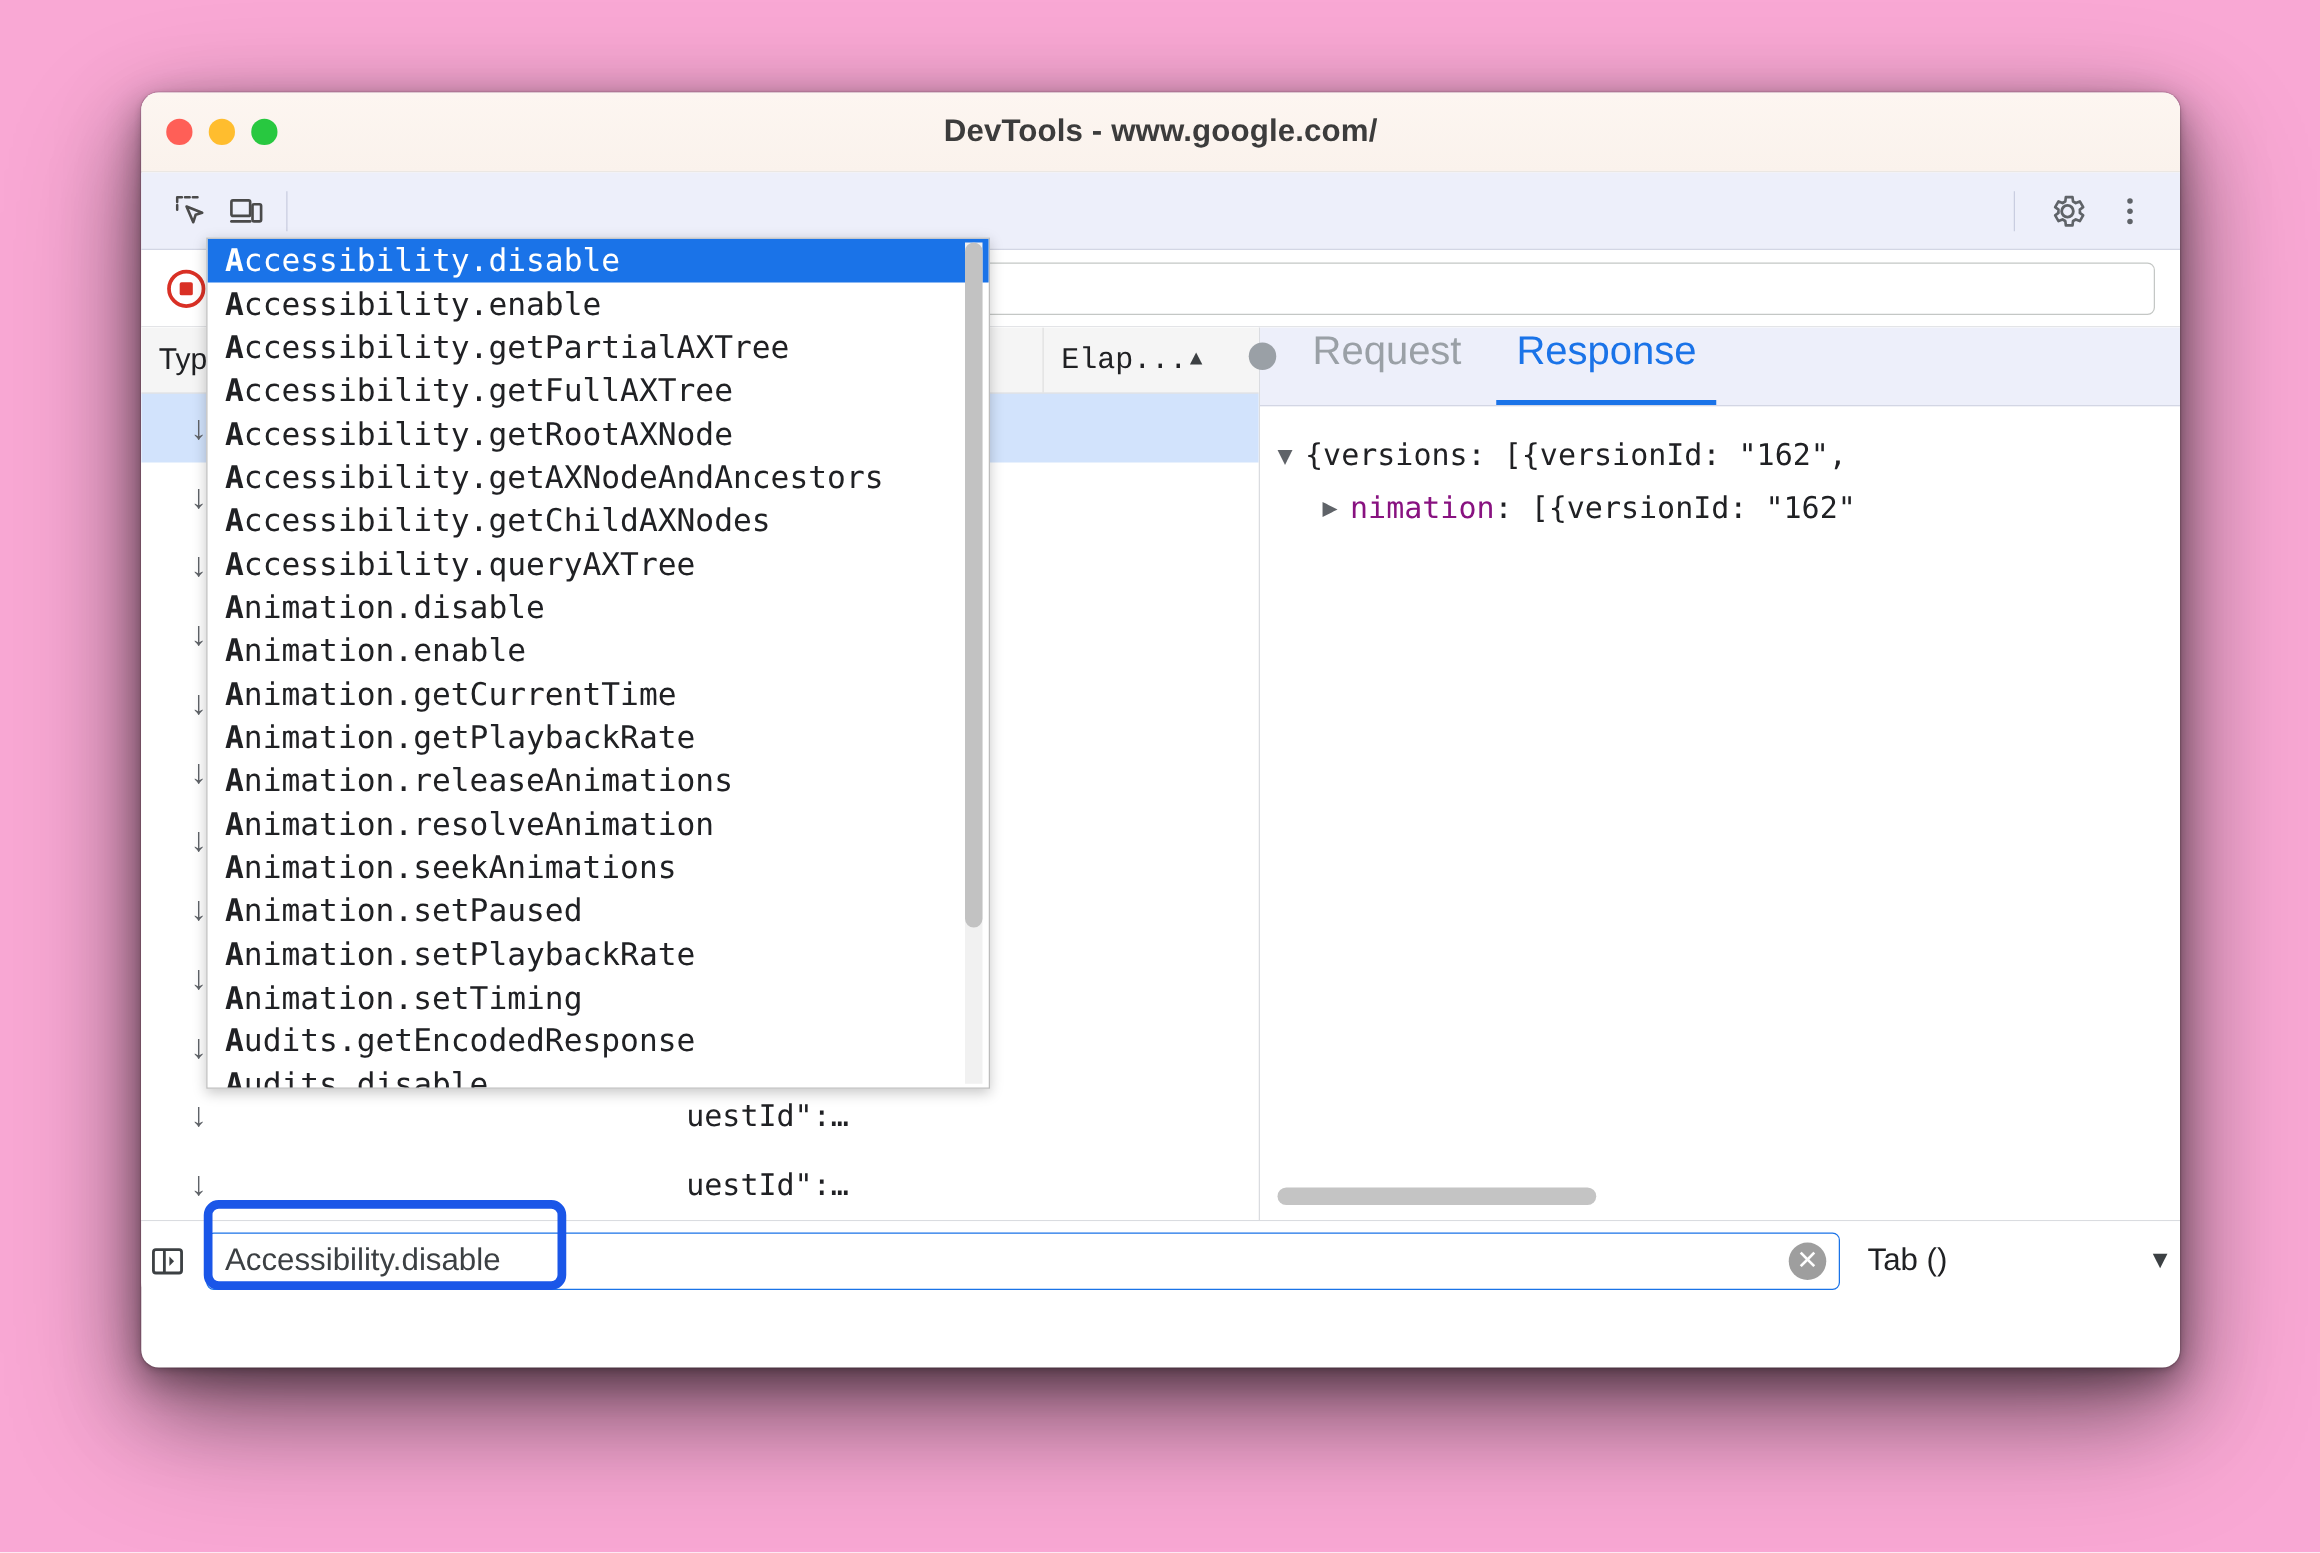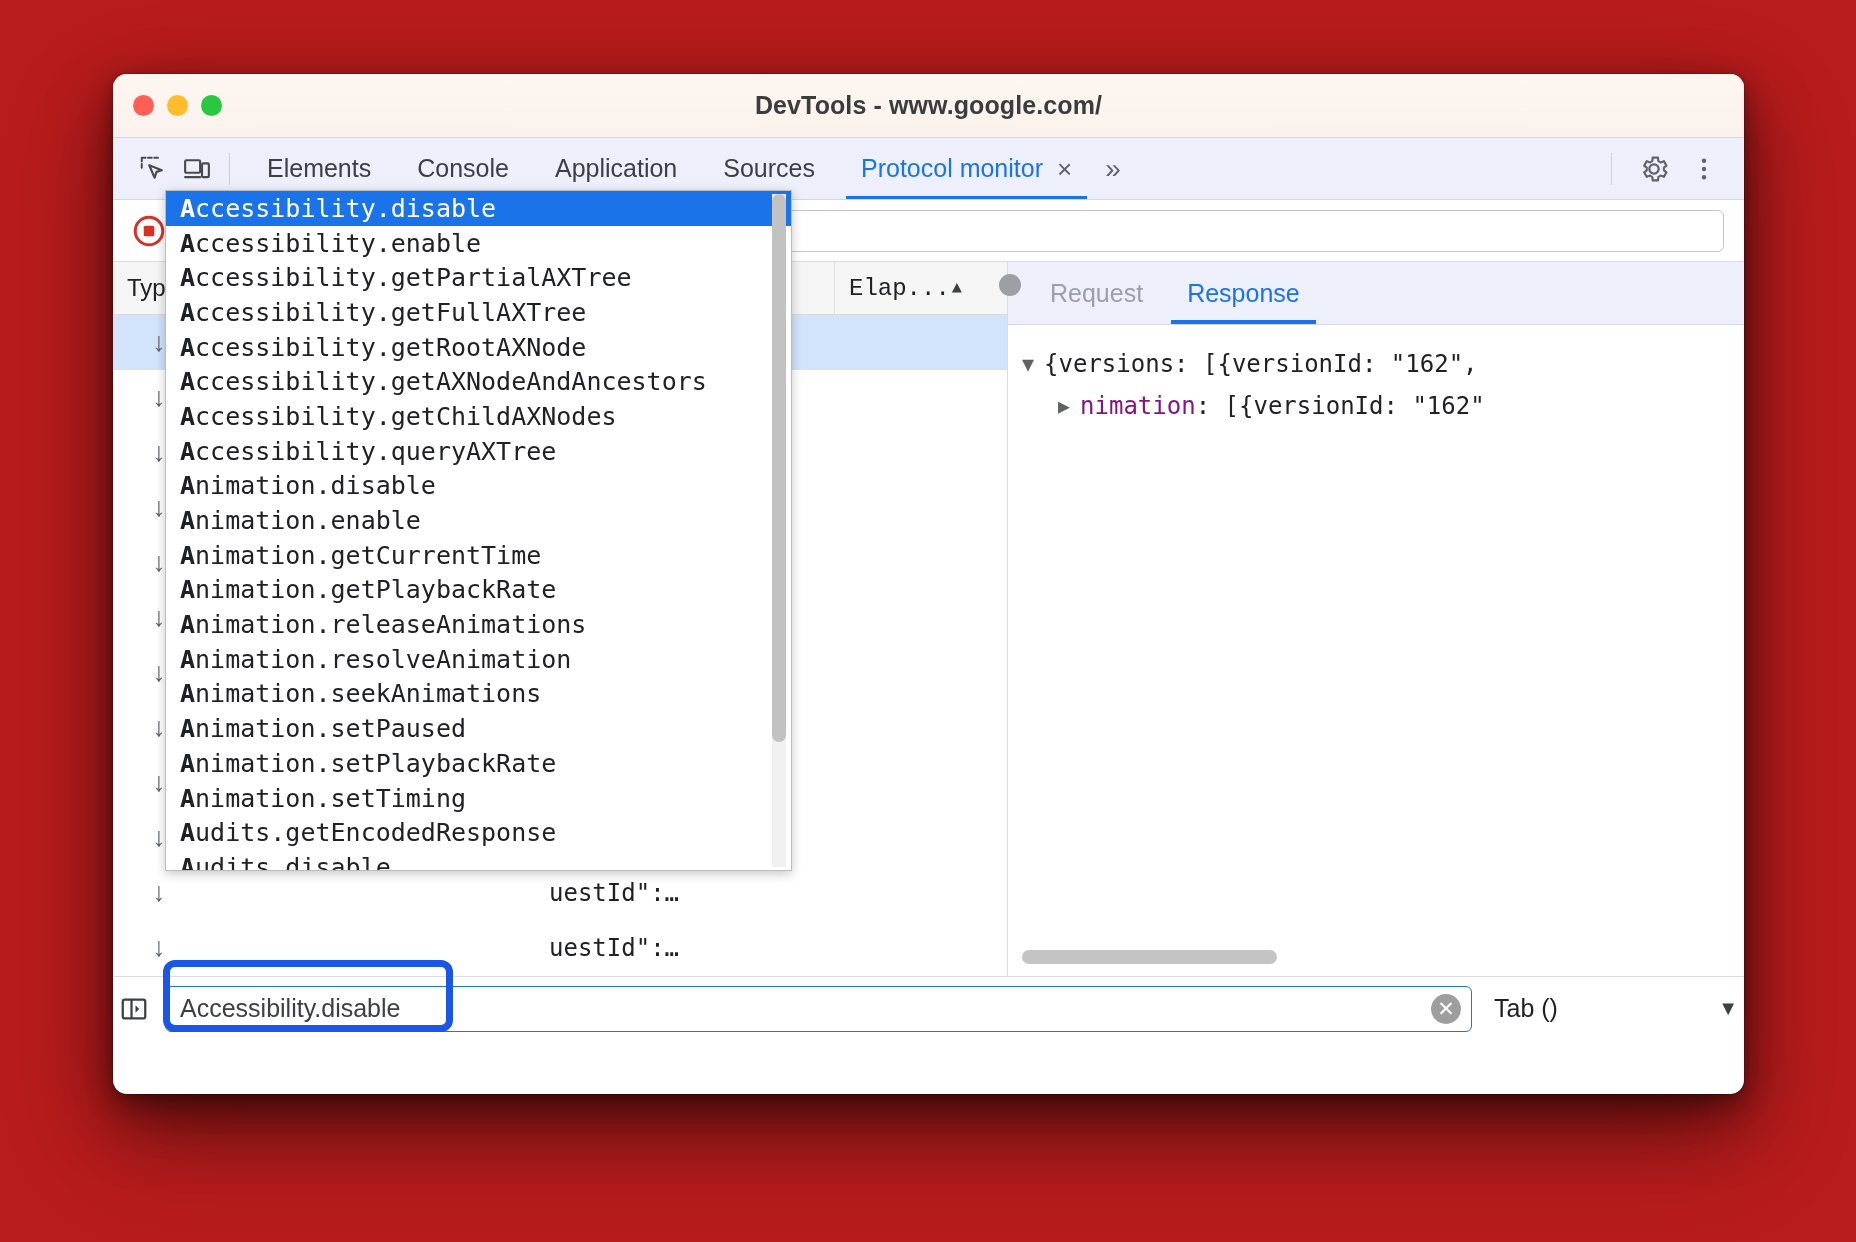--- a/index.html
+++ b/index.html
@@ -10,21 +10,21 @@
     height: 1242px;
     overflow: hidden;
     font-family: "Liberation Sans", sans-serif;
   }
 
   
   #page {
     position: relative;
     width: 1856px;
     height: 1242px;
-    background: #b91c1c;
+    background: #f9a8d4;
   }
 
   #window {
     position: absolute;
     left: 113px;
     top: 74px;
     width: 1631px;
     height: 1020px;
     background: #ffffff;
     border-radius: 14px;
@@ -235,23 +235,23 @@
     height: 62px;
     background: #edeffa;
     border-bottom: 1px solid #d3d6e4;
     display: flex;
     align-items: center;
     padding-left: 20px;
   }
   .dtab {
     position: relative;
     height: 100%;
-    display: flex; align-items: center;
+    display: flex; 
     padding: 0 22px;
-    font-size: 25px;
+    font-size: 32px;
     color: #9aa0a6;
     cursor: pointer;
   }
   .dtab.active { color: #1a73e8; }
   .dtab.active::after {
     content: "";
     position: absolute;
     left: 6px; right: 6px; bottom: 0;
     height: 4px; background: #1a73e8;
   }
@@ -446,39 +446,20 @@
       </div>
       <div class="tb-icon">
         <svg width="30" height="30" viewBox="0 0 24 24">
           <rect x="2.5" y="5" width="12" height="10" rx="1" fill="none" stroke="#4a4a4a" stroke-width="1.7"></rect>
           <rect x="16" y="7.5" width="5.5" height="11" rx="1" fill="none" stroke="#4a4a4a" stroke-width="1.7"></rect>
           <path d="M2.5 18.5h12" stroke="#4a4a4a" stroke-width="1.7" stroke-linecap="round"></path>
         </svg>
       </div>
       <div class="tb-sep"></div>
 
-      <div class="tabs">
-        <div class="tab">
-          <span>Elements</span>
-        </div>
-        <div class="tab">
-          <span>Console</span>
-        </div>
-        <div class="tab">
-          <span>Application</span>
-        </div>
-        <div class="tab">
-          <span>Sources</span>
-        </div>
-        <div class="tab active">
-          <span>Protocol monitor</span>
-          <span class="tab-close">×</span>
-        </div>
-        <div class="tab-more">»</div>
-      </div>
 
       <div class="tb-right">
         <div class="tb-vsep"></div>
         <div class="tb-icon">
           <svg width="32" height="32" viewBox="0 0 24 24">
             <path d="M12 8.5a3.5 3.5 0 100 7 3.5 3.5 0 000-7z" fill="none" stroke="#5f6368" stroke-width="1.7"></path>
             <path d="M19.4 13a7.6 7.6 0 000-2l2-1.5-2-3.4-2.4 1a7.6 7.6 0 00-1.7-1L15 3.5h-4l-.3 2.6a7.6 7.6 0 00-1.7 1l-2.4-1-2 3.4L6.6 11a7.6 7.6 0 000 2l-2 1.5 2 3.4 2.4-1a7.6 7.6 0 001.7 1l.3 2.6h4l.3-2.6a7.6 7.6 0 001.7-1l2.4 1 2-3.4z" fill="none" stroke="#5f6368" stroke-width="1.6" stroke-linejoin="round"></path>
           </svg>
         </div>
         <div class="tb-icon">

